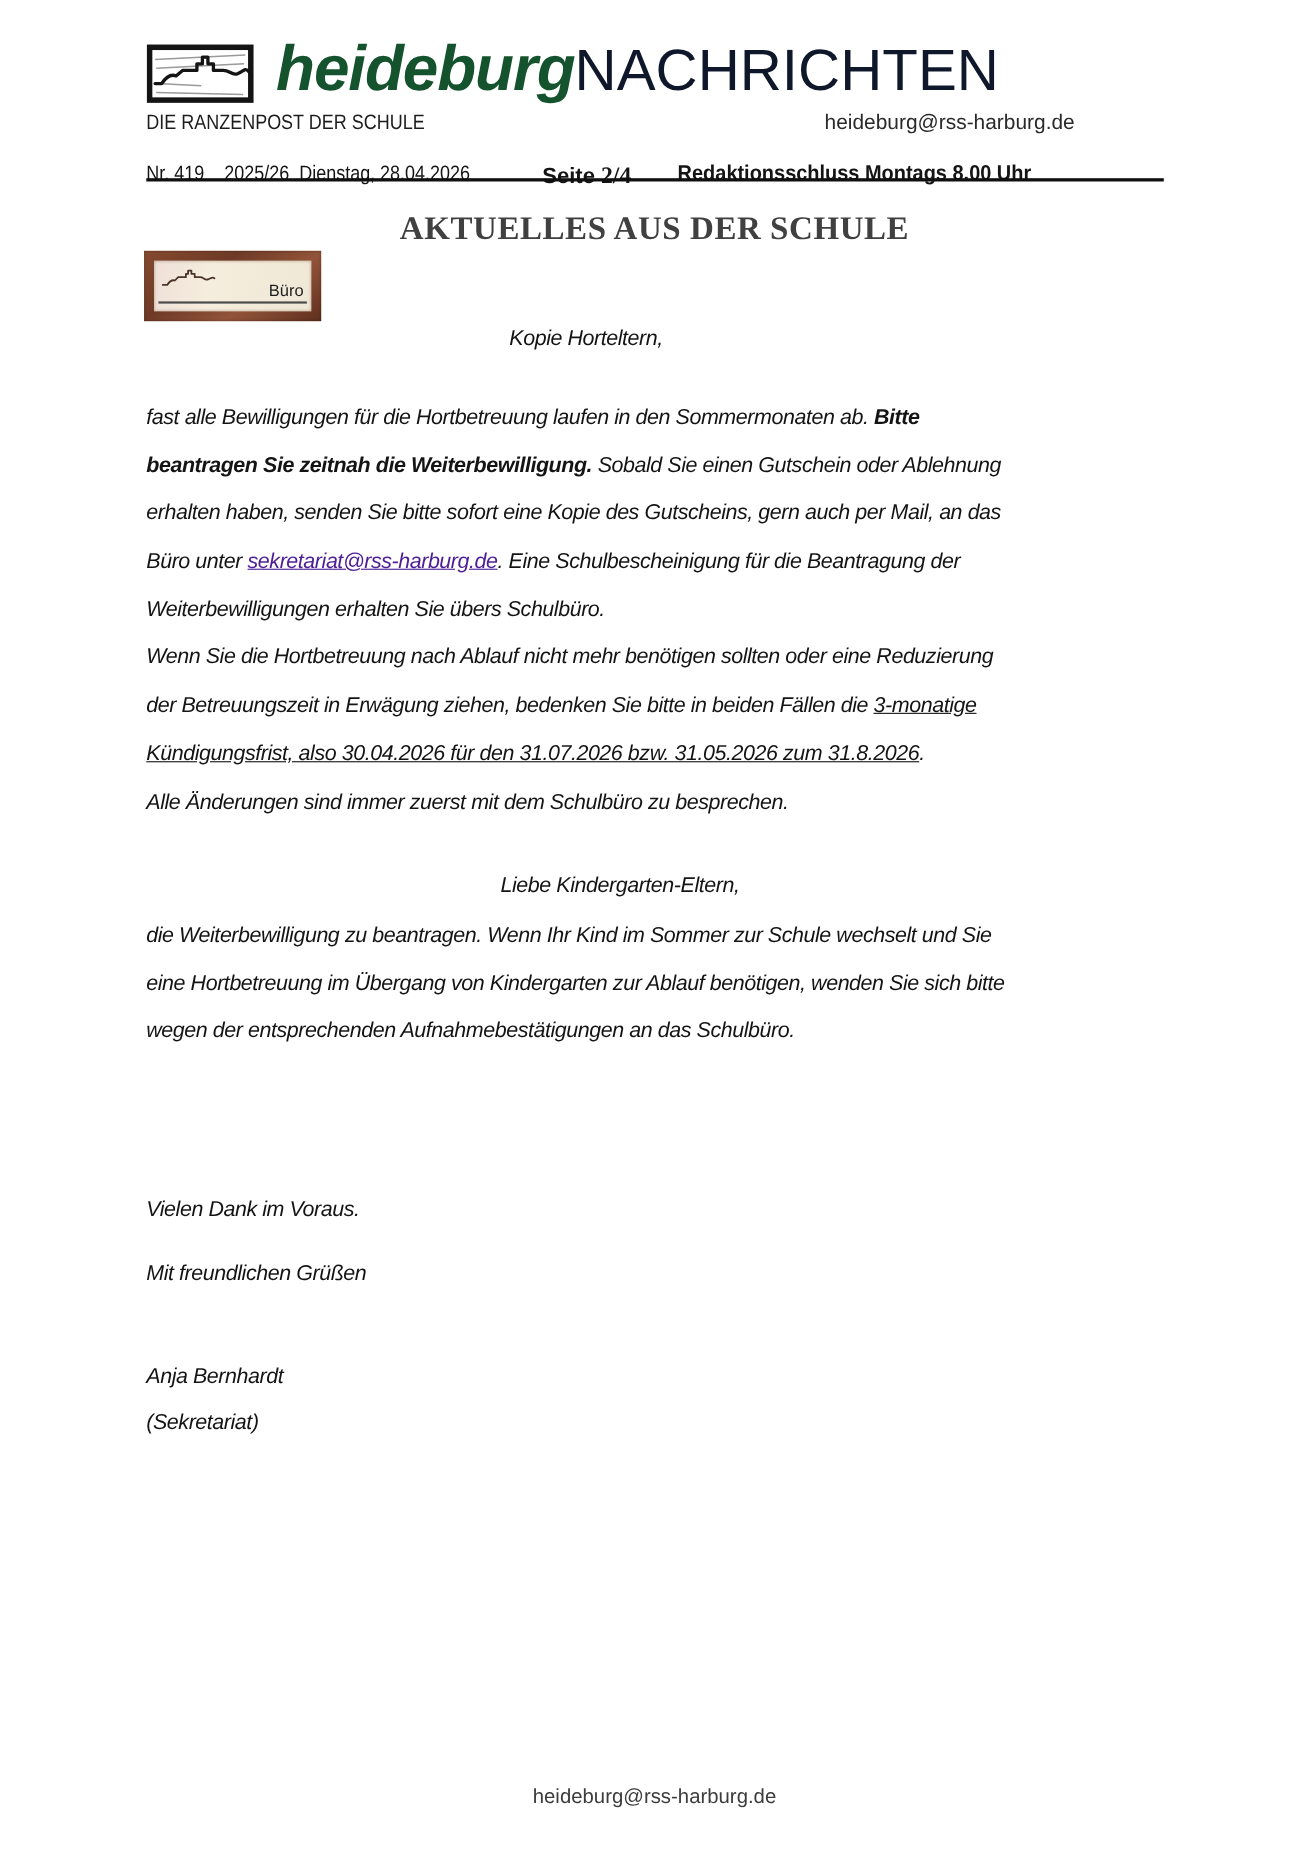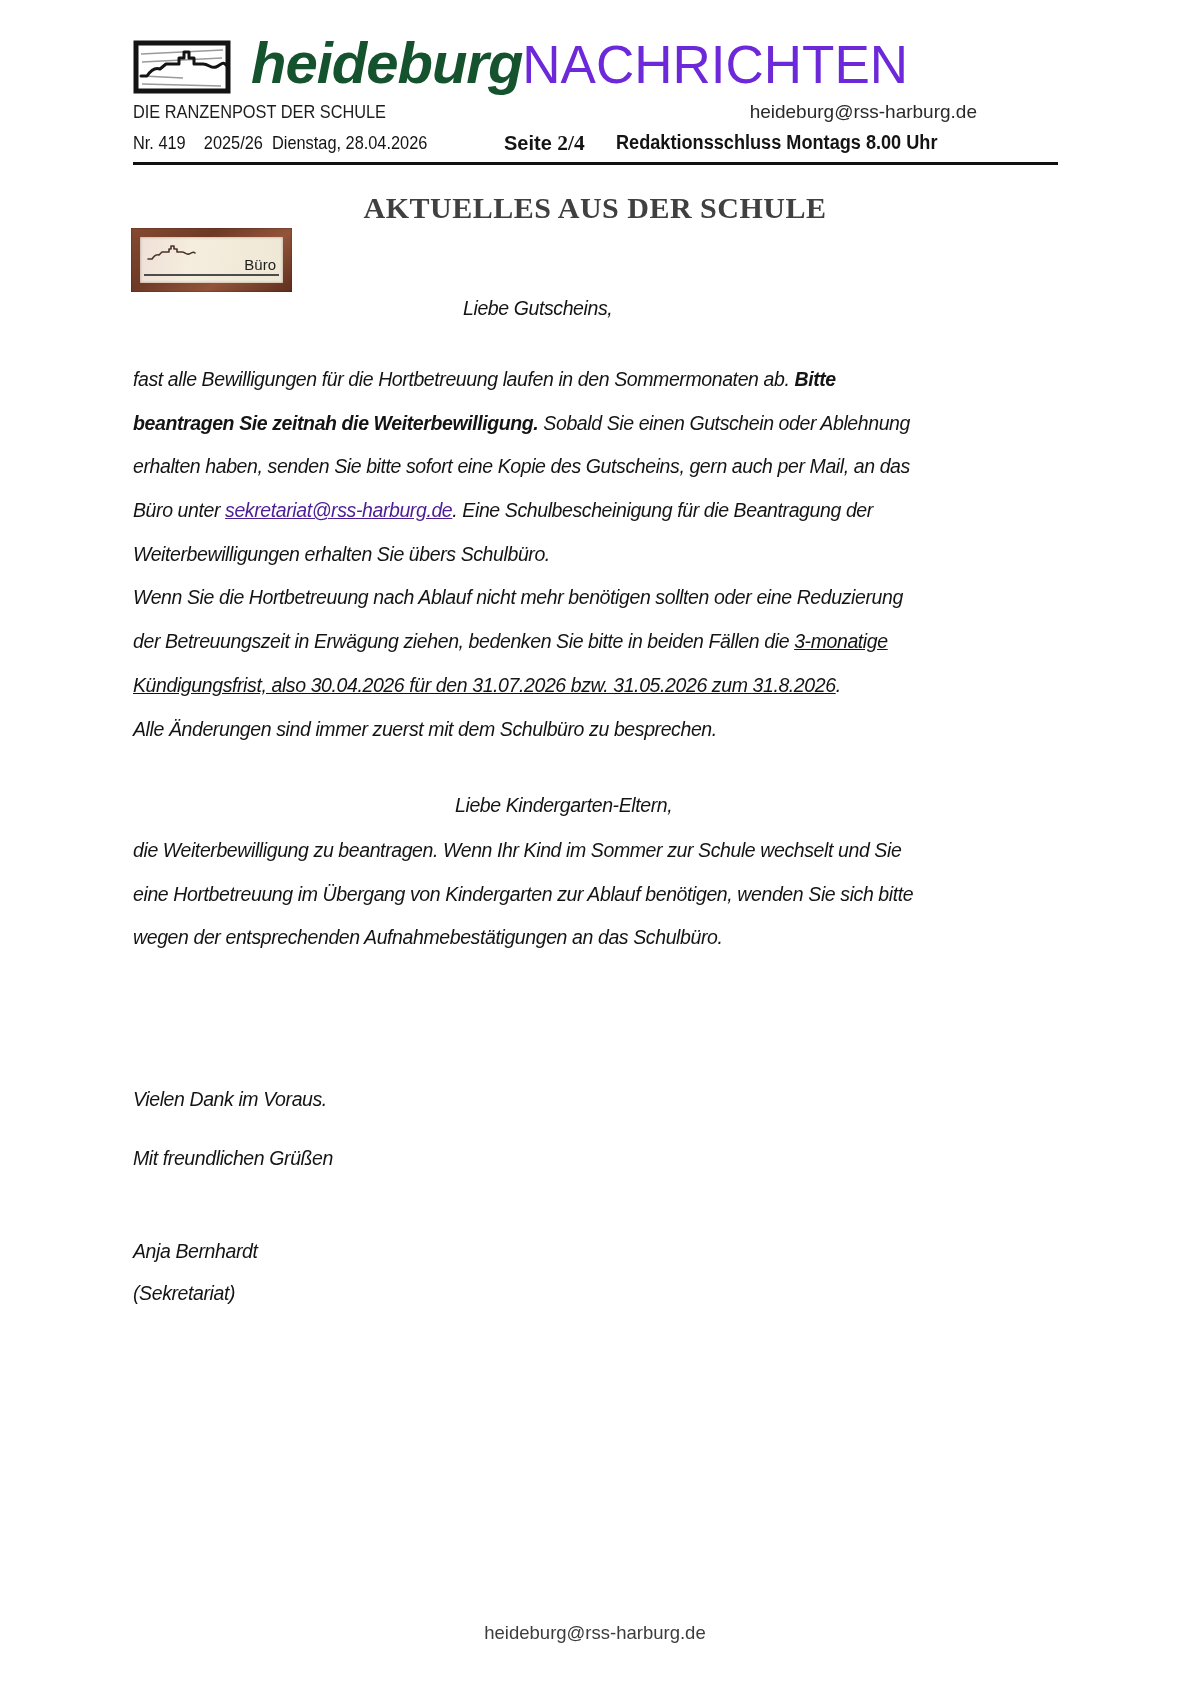--- a/index.html
+++ b/index.html
@@ -5,27 +5,27 @@
   html,body{margin:0;padding:0;background:#ffffff;}
   .page{position:relative;width:1190px;height:1683px;background:#ffffff;overflow:hidden;
         font-family:"Liberation Sans",sans-serif;color:#141414;}
 
   
   .hdr{position:absolute;left:133px;top:34px;width:844px;}
   .hdr-row1{display:flex;align-items:flex-start;}
   .logo-box{width:98px;height:54px;margin-top:6px;flex:0 0 auto;}
   .masthead{display:flex;align-items:baseline;margin-left:20px;white-space:nowrap;line-height:1;}
   .title-italic{font-size:58px;font-weight:bold;font-style:italic;letter-spacing:-1px;color:#14532d;}
-  .title-caps{font-size:53px;font-weight:400;letter-spacing:0px;color:#6d28d9;}
+  .title-caps{font-size:53px;font-weight:400;letter-spacing:0px;color:#0f172a;}
   .hdr-row2{position:relative;margin-top:7px;height:24px;font-size:19px;color:#1c1c1c;}
   .ranzenpost{position:absolute;left:0;top:0;transform:scaleX(0.86);transform-origin:0 50%;white-space:pre;}
   .hdr-email{position:absolute;right:0;top:0;color:#2a2a2a;}
-  .hdr-row3{position:relative;margin-top:6px;height:26px;font-size:19px;}
+  .hdr-row3{position:relative;margin-top:22px;height:26px;font-size:19px;}
   .issue{position:absolute;left:0;top:1px;transform:scaleX(0.86);transform-origin:0 50%;white-space:pre;}
-  .seite{position:absolute;left:371px;top:0;font-weight:bold;font-size:20px;white-space:pre;}
+  .seite{position:absolute;left:360px;top:0;font-weight:bold;font-size:20px;white-space:pre;}
   .page-num{font-family:"Liberation Serif",serif;font-weight:600;font-size:21.5px;}
   .deadline{position:absolute;left:483px;top:0;font-weight:bold;font-size:19.5px;
             transform:scaleX(0.93);transform-origin:0 50%;white-space:pre;}
   .rule{position:absolute;left:133px;top:162px;width:925px;height:3px;background:#101010;}
 
   
   .heading{position:absolute;left:0;top:191px;width:100%;text-align:center;
            font-family:"Liberation Serif",serif;font-weight:bold;font-size:30px;letter-spacing:0.5px;}
 
   .photo{position:absolute;left:131px;top:228px;width:161px;height:64px;background:#e8ddd0;padding:0;}
@@ -94,21 +94,21 @@
       <div class="paper">
         <svg width="52" height="24" viewBox="0 0 52 24" xmlns="http://www.w3.org/2000/svg">
           <path d="M3 18 L7 18 C9 15 11 13 14 14 L17 11 L24 11 L24 8 L26 8 L26 5 L29 5 L29 8 L32 8 L32 11 L37 11 C40 11 41 14 44 13 C47 12 48 10 50 12" stroke="#4a3428" stroke-width="1.6" fill="none" stroke-linecap="round" stroke-linejoin="round"></path>
         </svg>
         <span class="sign-label">Büro</span>
         <div class="sign-rule"></div>
       </div>
     </div>
   </div>
 
-  <div class="greet1 body-text">Liebe Gutscheins,</div>
+  <div class="greet1 body-text">Kopie Horteltern,</div>
 
   <div class="para1">
       <div class="body-line"><span>fast alle Bewilligungen für die Hortbetreuung laufen in den Sommermonaten ab. </span><span class="bold">Bitte</span></div>
       <div class="body-line"><span class="bold">beantragen Sie zeitnah die Weiterbewilligung.</span><span> Sobald Sie einen Gutschein oder Ablehnung</span></div>
       <div class="body-line"><span>erhalten haben, senden Sie bitte sofort eine Kopie des Gutscheins, gern auch per Mail, an das</span></div>
       <div class="body-line"><span>Büro unter </span><a class="link" href="#" style="color: #4c1d95; font-style: italic;">sekretariat@rss-harburg.de</a><span>. Eine Schulbescheinigung für die Beantragung der</span></div>
       <div class="body-line"><span>Weiterbewilligungen erhalten Sie übers Schulbüro.</span></div>
       <div class="body-line"><span>Wenn Sie die Hortbetreuung nach Ablauf nicht mehr benötigen sollten oder eine Reduzierung</span></div>
       <div class="body-line"><span>der Betreuungszeit in Erwägung ziehen, bedenken Sie bitte in beiden Fällen die </span><span class="underline">3-monatige</span></div>
       <div class="body-line"><span class="underline">Kündigungsfrist, also 30.04.2026 für den 31.07.2026 bzw. 31.05.2026 zum 31.8.2026</span><span>.</span></div>

